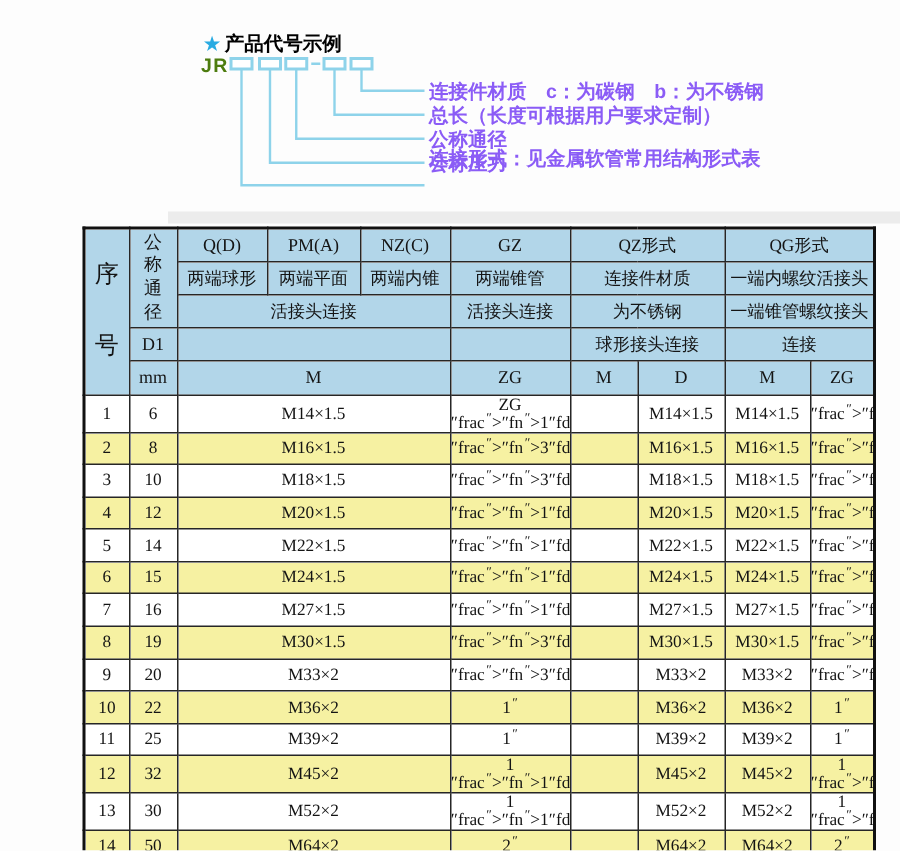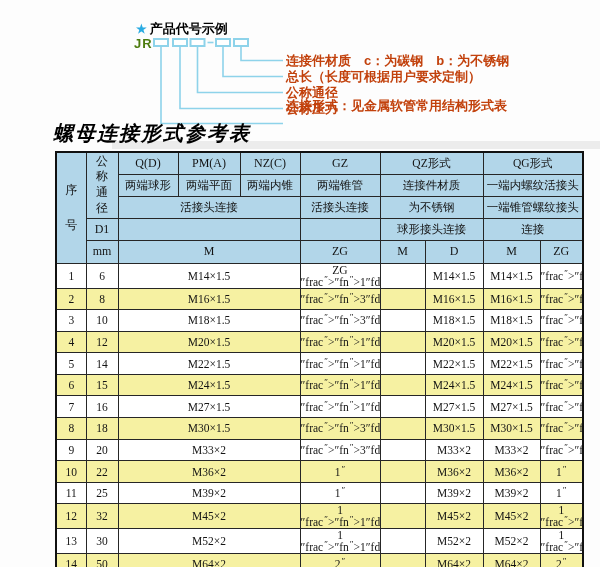--- a/index.html
+++ b/index.html
@@ -19,21 +19,21 @@
   .star { color:#29abe2; margin-right:3px; font-size:12px; }
   .code-prefix {
     position:absolute; left:117px; top:36px;
     font-family:"Liberation Sans", sans-serif; font-weight:bold; font-size:13px;
     color:#4d7c0f; letter-spacing:1px;
   }
   .connector-svg { position:absolute; left:0; top:0; }
   .dg-label {
     position:absolute; left:269px;
     font-family:"Liberation Sans", sans-serif; font-weight:bold; font-size:13px;
-    color:#c2410c; white-space:nowrap; line-height:13px;
+    color:#8b5cf6; white-space:nowrap; line-height:13px;
   }
   .shadow-band { position:absolute; left:95px; top:141px; width:505px; height:8px; background:#ececec; }
 
   
   .table-title {
     position:absolute; left:36px; top:120px;
     font-family:"Liberation Serif", serif; font-weight:bold; font-style:italic;
     font-size:20px; letter-spacing:2px; color:#000; white-space:nowrap;
   }
 
@@ -48,21 +48,21 @@
     padding:0; font-weight:normal; overflow:hidden;
   }
   thead th { background:#b2d6e9; font-size:12px; }
   thead tr { height:22px; }
   thead tr.units-row { height:23px; }
   thead th.cn { font-size:11.5px; letter-spacing:0; }
   tbody tr { height:21.6px; }
   tbody td { font-size:11.5px; background:#ffffff; }
   tbody tr.row-yellow td { background:#f6f1a2; }
   .v-text { display:inline-block; width:1.05em; word-break:break-all; text-align:center; }
-  .v-seq  { font-size:12px; line-height:2.9; }
+  .v-seq  { font-size:16px; line-height:2.9; }
   .v-nom  { font-size:12px; line-height:1.32; }
   .inch { font-size:9px; position:relative; top:-4px; margin-left:1px; }
 </style>
 </head>
 <body>
 
 <div class="screen">
 
   <div>
     <div class="diagram-heading">
@@ -90,21 +90,20 @@
 
     <div class="dg-label" style="top:54px">连接件材质　c：为碳钢　b：为不锈钢</div>
     <div class="dg-label" style="top:70px">总长（长度可根据用户要求定制）</div>
     <div class="dg-label" style="top:86px">公称通径</div>
     <div class="dg-label" style="top:102px">公称压力</div>
     <div class="dg-label" style="top:99px">连接形式：见金属软管常用结构形式表</div>
   </div>
 
   <div class="shadow-band"></div>
 
-  <div class="table-title">螺母连接形式参考表</div>
 
   <table class="ref">
     <colgroup>
       <col style="width:30px">
         <col style="width:32px">
       <col style="width:60px">
         <col style="width:62px">
         <col style="width:60px">
       <col style="width:80px">
       <col style="width:45px">
@@ -220,21 +219,21 @@
           <td>16</td>
           <td colspan="3">M27×1.5</td>
           <td><span class="&lt;span">″</span>frac<span class="inch">″</span>&gt;<span class="&lt;span">″</span>fn<span class="inch">″</span>&gt;1<span class="&lt;span">″</span>fd&gt;2</td>
           <td></td>
           <td>M27×1.5</td>
           <td>M27×1.5</td>
           <td><span class="&lt;span">″</span>frac<span class="inch">″</span>&gt;<span class="&lt;span">″</span>fn&gt;1fd&gt;2</td>
         </tr>
         <tr class="row-yellow">
           <td>8</td>
-          <td>18</td>
+          <td>19</td>
           <td colspan="3">M30×1.5</td>
           <td><span class="&lt;span">″</span>frac<span class="inch">″</span>&gt;<span class="&lt;span">″</span>fn<span class="inch">″</span>&gt;3<span class="&lt;span">″</span>fd&gt;4</td>
           <td></td>
           <td>M30×1.5</td>
           <td>M30×1.5</td>
           <td><span class="&lt;span">″</span>frac<span class="inch">″</span>&gt;<span class="&lt;span">″</span>fn&gt;3fd&gt;4</td>
         </tr>
         <tr class="row-white">
           <td>9</td>
           <td>20</td>

